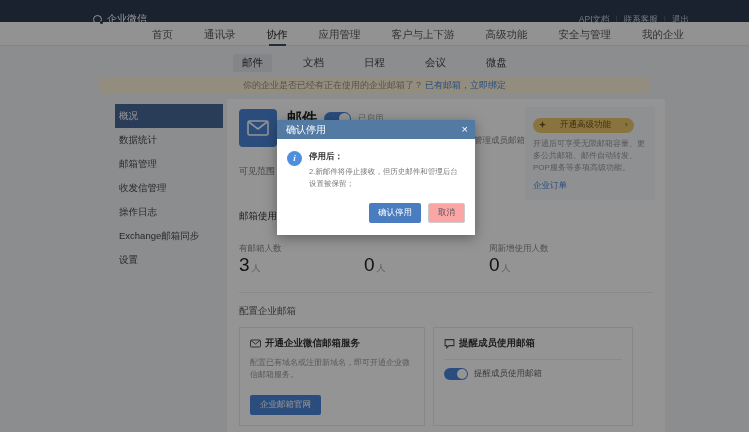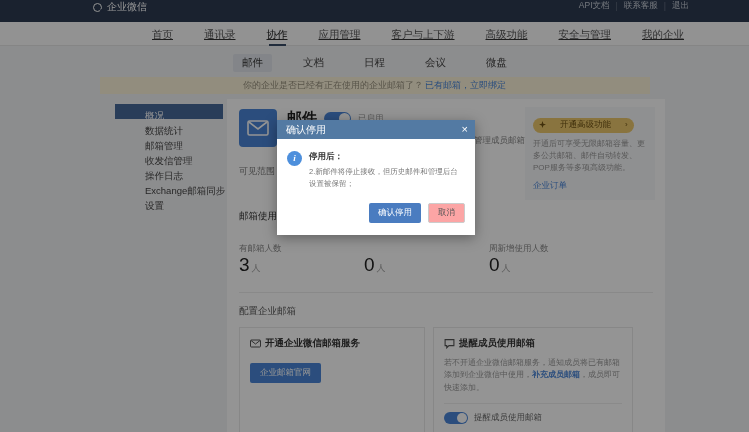--- a/index.html
+++ b/index.html
@@ -3,44 +3,44 @@
 <meta charset="utf-8">
 <style>
   * { margin:0; padding:0; box-sizing:border-box; }
   html,body { width:749px; height:432px; }
   body {
     font-family:"Liberation Sans","DejaVu Sans",sans-serif;
     background:#f2f3f5; position:relative; overflow:hidden; color:#333;
   }
   
   .topbar { height:22px; background:#2d3b52; }
-  .topbar-inner { height:26px; display:flex; align-items:flex-start; justify-content:space-between; padding:0 60px 0 93px; }
+  .topbar-inner { height:26px; display:flex; align-items:flex-end; justify-content:space-between; padding:0 60px 0 93px; }
   .logo { display:flex; align-items:center; gap:5px; color:#fff; font-size:10px; }
   .logo-ring { width:9px; height:9px; border:1.5px solid #fff; border-radius:50%; display:inline-block; position:relative; }
   .logo-ring::after{ content:""; position:absolute; right:-2px; bottom:-1px; width:3px; height:3px; background:#2d3b52; border-radius:50%; }
   .topbar-links { display:flex; align-items:center; gap:6px; color:#c7cdd6; font-size:8.5px; }
   .topbar-links a { color:#c7cdd6; cursor:pointer; }
   .topbar-links .sep { color:rgba(255,255,255,.25); }
   
   .nav { height:24px; background:#fbfbfc; border-bottom:1px solid #e6e6e6; }
-  .nav-inner { height:24px; display:flex; align-items:flex-start; gap:31px; padding-left:152px;text-decoration:underline; }
+  .nav-inner { height:24px; display:flex; align-items:flex-start; gap:31px; padding-left:152px; }
   .nav-item { font-size:10.5px; color:#555; cursor:pointer; height:24px; line-height:24px; position:relative; white-space:nowrap; }
   .nav-item.active { color:#222; }
   .nav-item.active::after { content:""; position:absolute; left:2px; right:2px; bottom:0; height:2px; background:#3a4d68; }
   
   .subtabs { display:flex; justify-content:center; align-items:center; gap:22px; padding-top:7px; height:27px; }
   .subtab { font-size:10.5px; color:#444; cursor:pointer; padding:2px 9px; border-radius:2px; white-space:nowrap; }
   .subtab.active { background:#e2e6ec; color:#333; }
   
   .notice { width:550px; margin:4px auto 0; background:#fbf3da; height:17px; display:flex; align-items:center; justify-content:center; font-size:9px; color:#98917e; }
   .notice a { color:#4a86d8; cursor:pointer; margin-left:2px; }
   
   .content { width:550px; margin:5px 84px 0 115px; display:flex; gap:4px; }
   .sidebar { width:108px; flex:none; padding-top:5px; }
-  .side-item { height:15px; line-height:24px; padding-left:30px; font-size:9.5px; color:#444; cursor:pointer; white-space:nowrap; }
+  .side-item { height:24px; line-height:24px; padding-left:4px; font-size:9.5px; color:#444; cursor:pointer; white-space:nowrap; }
   .side-item.active { background:#47699a; color:#fff; }
   .main { flex:1; background:#fff; padding:10px 12px 10px 12px; position:relative; min-height:320px; }
   
   .app-header { display:flex; gap:10px; }
   .mail-icon { width:38px; height:38px; background:#4a86d8; border-radius:4px; flex:none; display:flex; align-items:center; justify-content:center; }
   .app-title-row { display:flex; align-items:center; gap:7px; }
   .app-title { font-size:15px; font-weight:bold; color:#222; }
   .toggle { width:27px; height:13px; border-radius:7px; background:#4a86d8; position:relative; cursor:pointer; flex:none; }
   .toggle::after { content:""; position:absolute; top:1px; right:1px; width:11px; height:11px; border-radius:50%; background:#fff; }
   .toggle.small { width:24px; height:12px; }
@@ -210,32 +210,30 @@
       <div class="config-title">配置企业邮箱</div>
       <div class="cards">
         <div class="card card1">
           <div class="card-title">
             <svg width="11" height="9" viewBox="0 0 22 16">
               <rect x="1" y="1" width="20" height="14" rx="1.5" fill="none" stroke="#555" stroke-width="2"></rect>
               <path d="M2 2 L11 9 L20 2" fill="none" stroke="#555" stroke-width="2"></path>
             </svg>
             <span>开通企业微信邮箱服务</span>
           </div>
+          <div class="card-desc">配置已有域名或注册新域名，即可开通企业微信邮箱服务。</div>
           <button class="card-btn">企业邮箱官网</button>
         </div>
         <div class="card card2">
           <div class="card-title">
             <svg width="11" height="10" viewBox="0 0 20 18">
               <path d="M2 1 h16 v11 h-9 l-4 4 v-4 h-3 Z" fill="none" stroke="#555" stroke-width="2"></path>
             </svg>
             <span>提醒成员使用邮箱</span>
           </div>
-          <div class="card-desc">
-            <span>若不开通企业微信邮箱服务，通知成员将已有邮箱添加到企业微信中使用，</span><a>补充成员邮箱</a><span>，成员即可快速添加。</span>
-          </div>
           <div class="card-divider"></div>
           <div class="toggle-row">
             <span class="toggle small"></span>
             <span>提醒成员使用邮箱</span>
           </div>
         </div>
       </div>
     </div>
   </div>
 </div>

